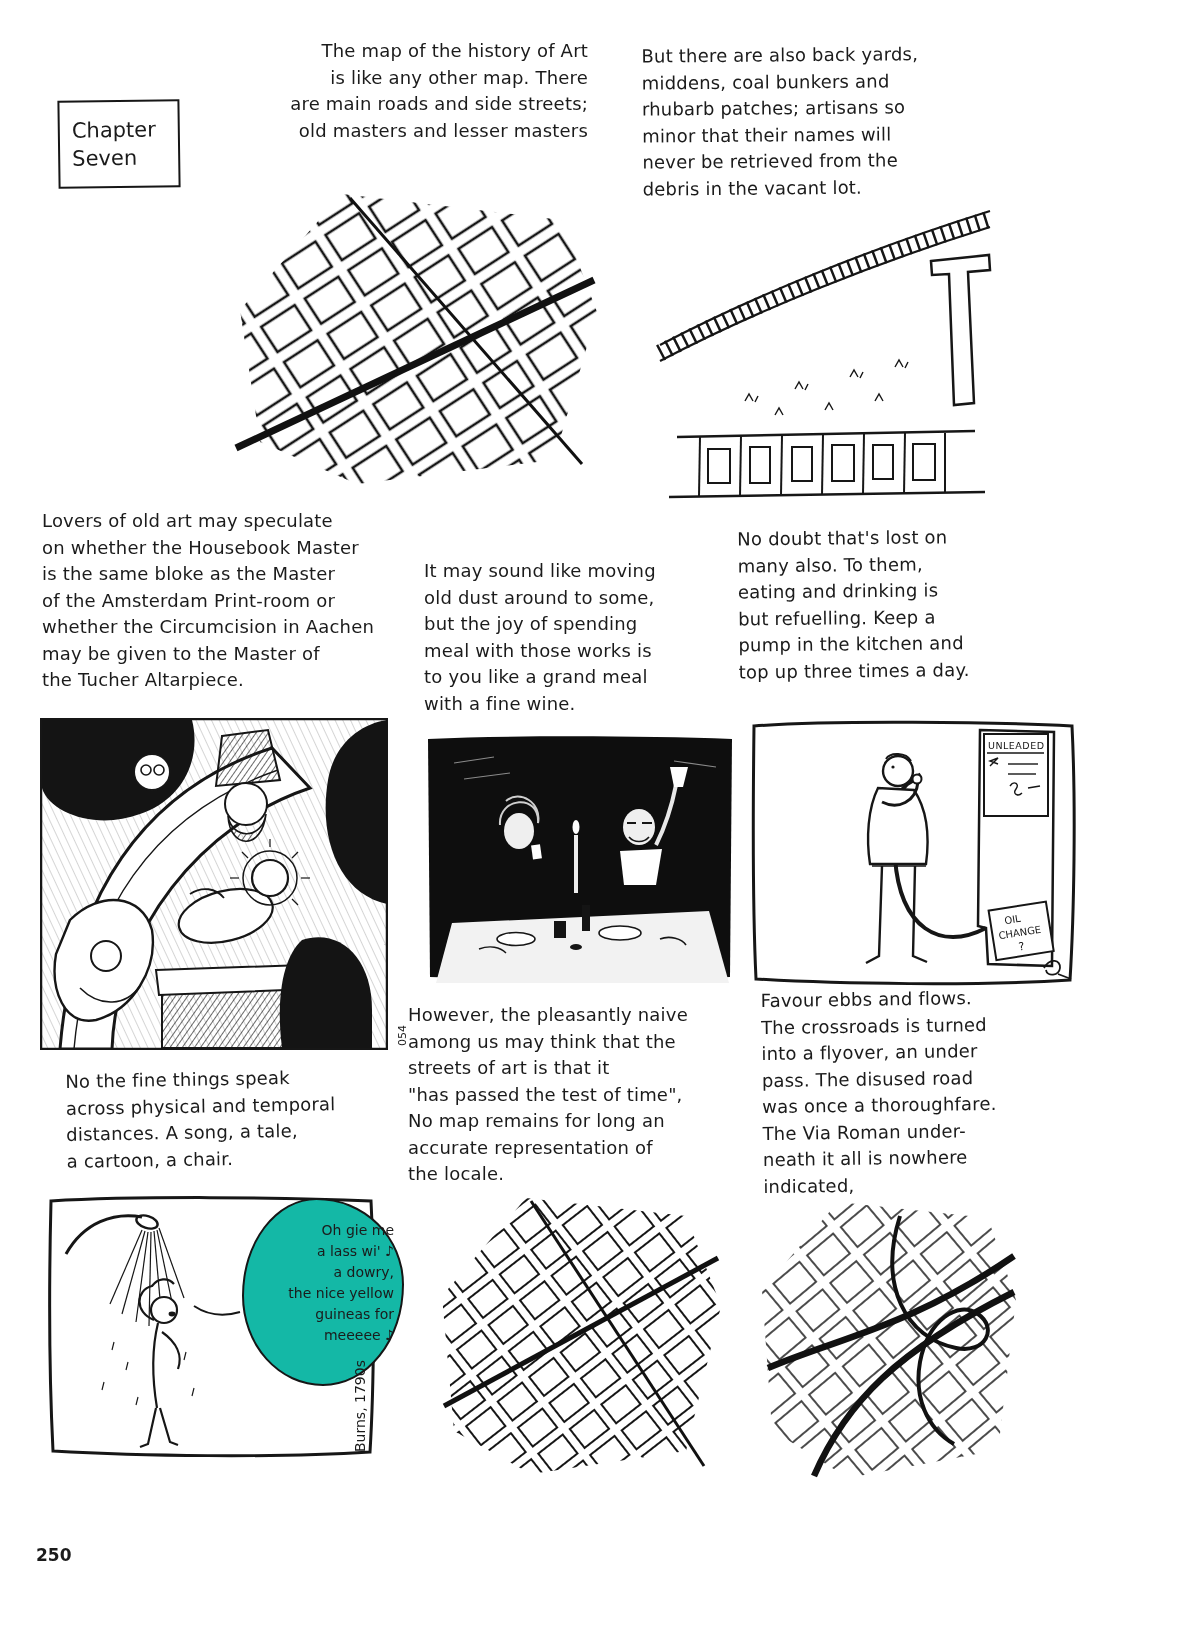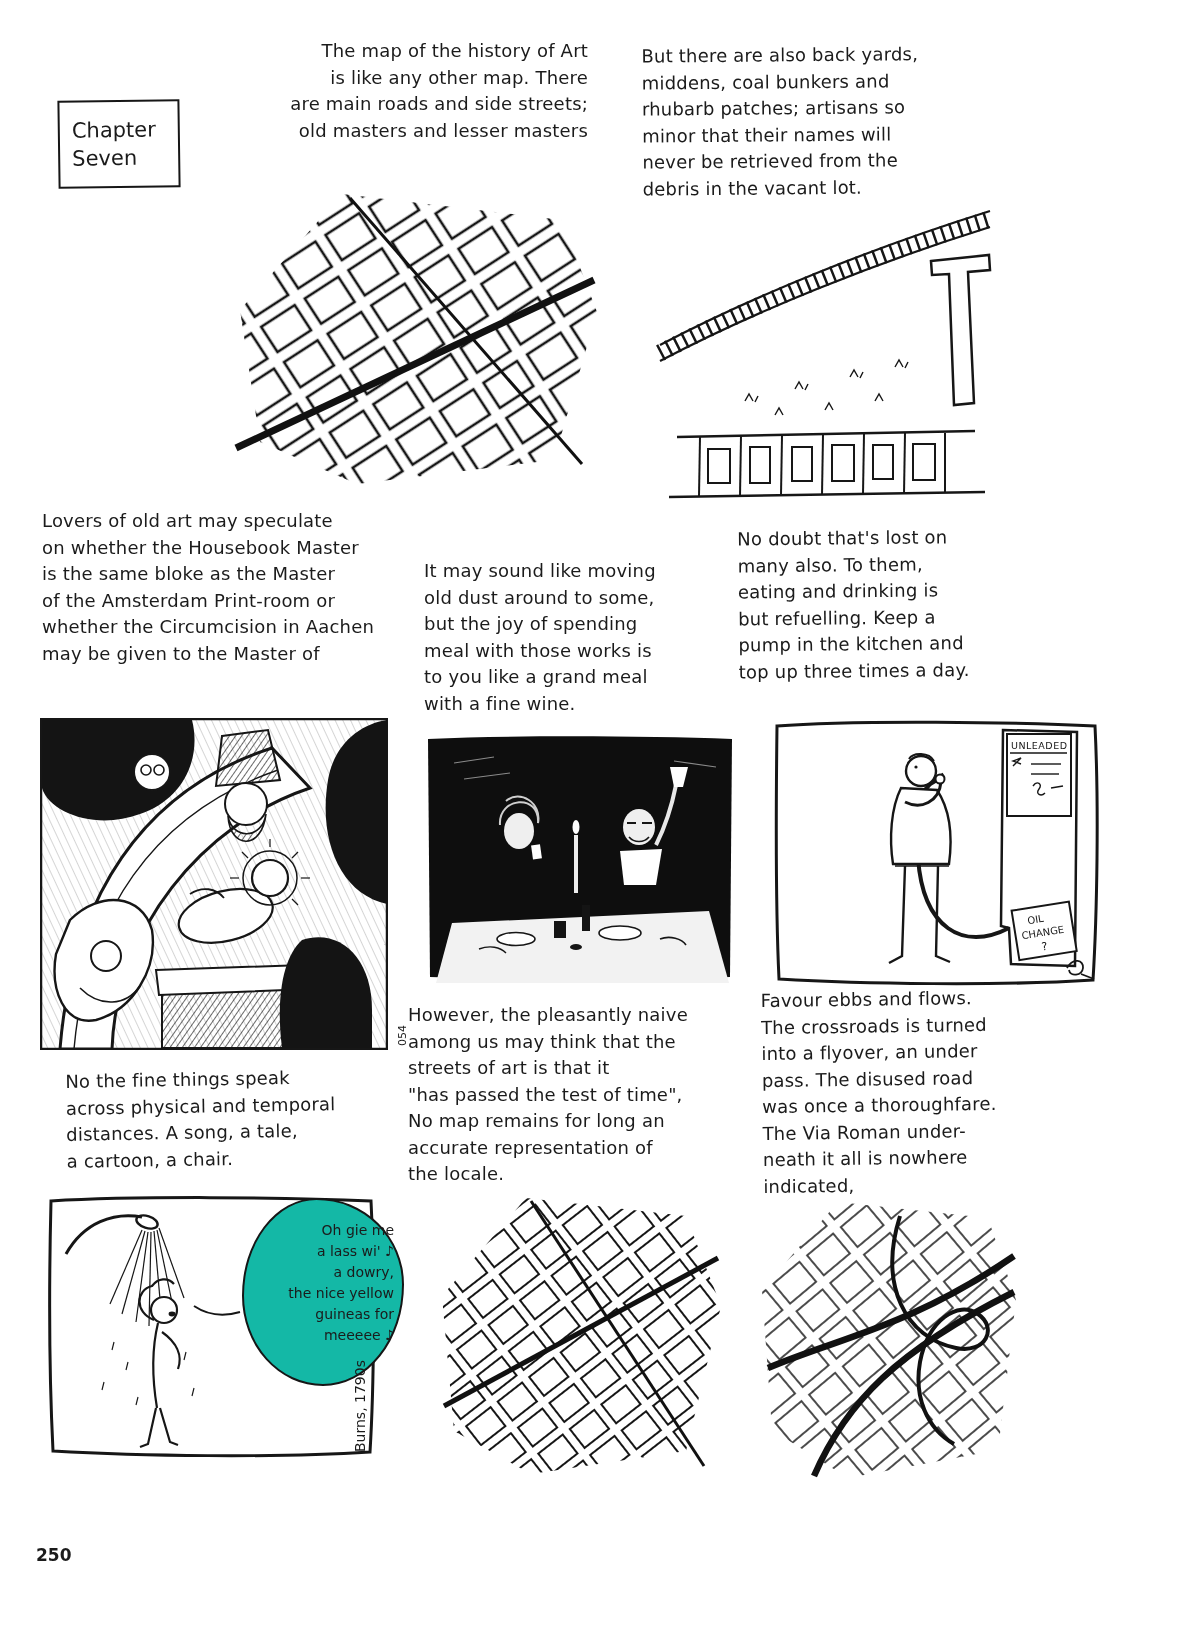--- a/index.html
+++ b/index.html
@@ -59,20 +59,21 @@
       <div>debris in the vacant lot.</div>
     </div>
 
   <div class="caption" style="left:42px; top:508px; width:370px;">
       <div>Lovers of old art may speculate</div>
       <div>on whether the Housebook Master</div>
       <div>is the same bloke as the Master</div>
       <div>of the Amsterdam Print-room or</div>
       <div>whether the Circumcision in Aachen</div>
       <div>may be given to the Master of</div>
+      <div>the Tucher Altarpiece.</div>
     </div>
 
   <div class="caption" style="left:424px; top:558px; width:290px;">
       <div>It may sound like moving</div>
       <div>old dust around to some,</div>
       <div>but the joy of spending</div>
       <div>meal with those works is</div>
       <div>to you like a grand meal</div>
       <div>with a fine wine.</div>
     </div>
@@ -234,21 +235,21 @@
         <rect x="158" y="172" width="8" height="26" fill="#141414"></rect>
         <path d="M 236,206 C 246,202 258,206 262,212" stroke="#161616" stroke-width="1.6" fill="none"></path>
         <path d="M 55,216 C 66,212 76,214 82,220" stroke="#161616" stroke-width="1.4" fill="none"></path>
         <ellipse cx="152" cy="214" rx="6" ry="3" fill="#161616"></ellipse>
       </g>
     </svg>
   </div>
 
   <div class="vtext sig" style="left:396px; top:1046px;">054</div>
 
-  <div class="panel" style="left:771px; top:716px;">
+  <div class="panel" style="left:748px; top:716px;">
     <svg width="330" height="272" viewBox="0 0 330 272">
       <path d="M 6,10 C 80,4 250,6 324,10 C 328,90 326,200 322,264 C 230,270 90,268 8,263 C 4,180 5,90 6,10 Z" fill="#ffffff" stroke="#161616" stroke-width="3"></path>
       <path d="M 232,14 L 306,16 L 304,250 L 240,248 L 238,212 L 230,210 Z" fill="none" stroke="#161616" stroke-width="2.5"></path>
       <rect x="236" y="18" width="64" height="82" fill="#ffffff" stroke="#161616" stroke-width="2"></rect>
       <text x="240" y="33" font-size="9.5" letter-spacing="0.5">UNLEADED</text>
       <line x1="239" y1="37" x2="296" y2="37" stroke="#161616" stroke-width="1.4"></line>
       <g stroke="#161616" stroke-width="1.4" fill="none">
         <path d="M 242,50 l 8,-8 l -8,3 l 8,3"></path>
         <path d="M 260,48 L 290,48"></path>
           <path d="M 260,58 L 288,58"></path>

